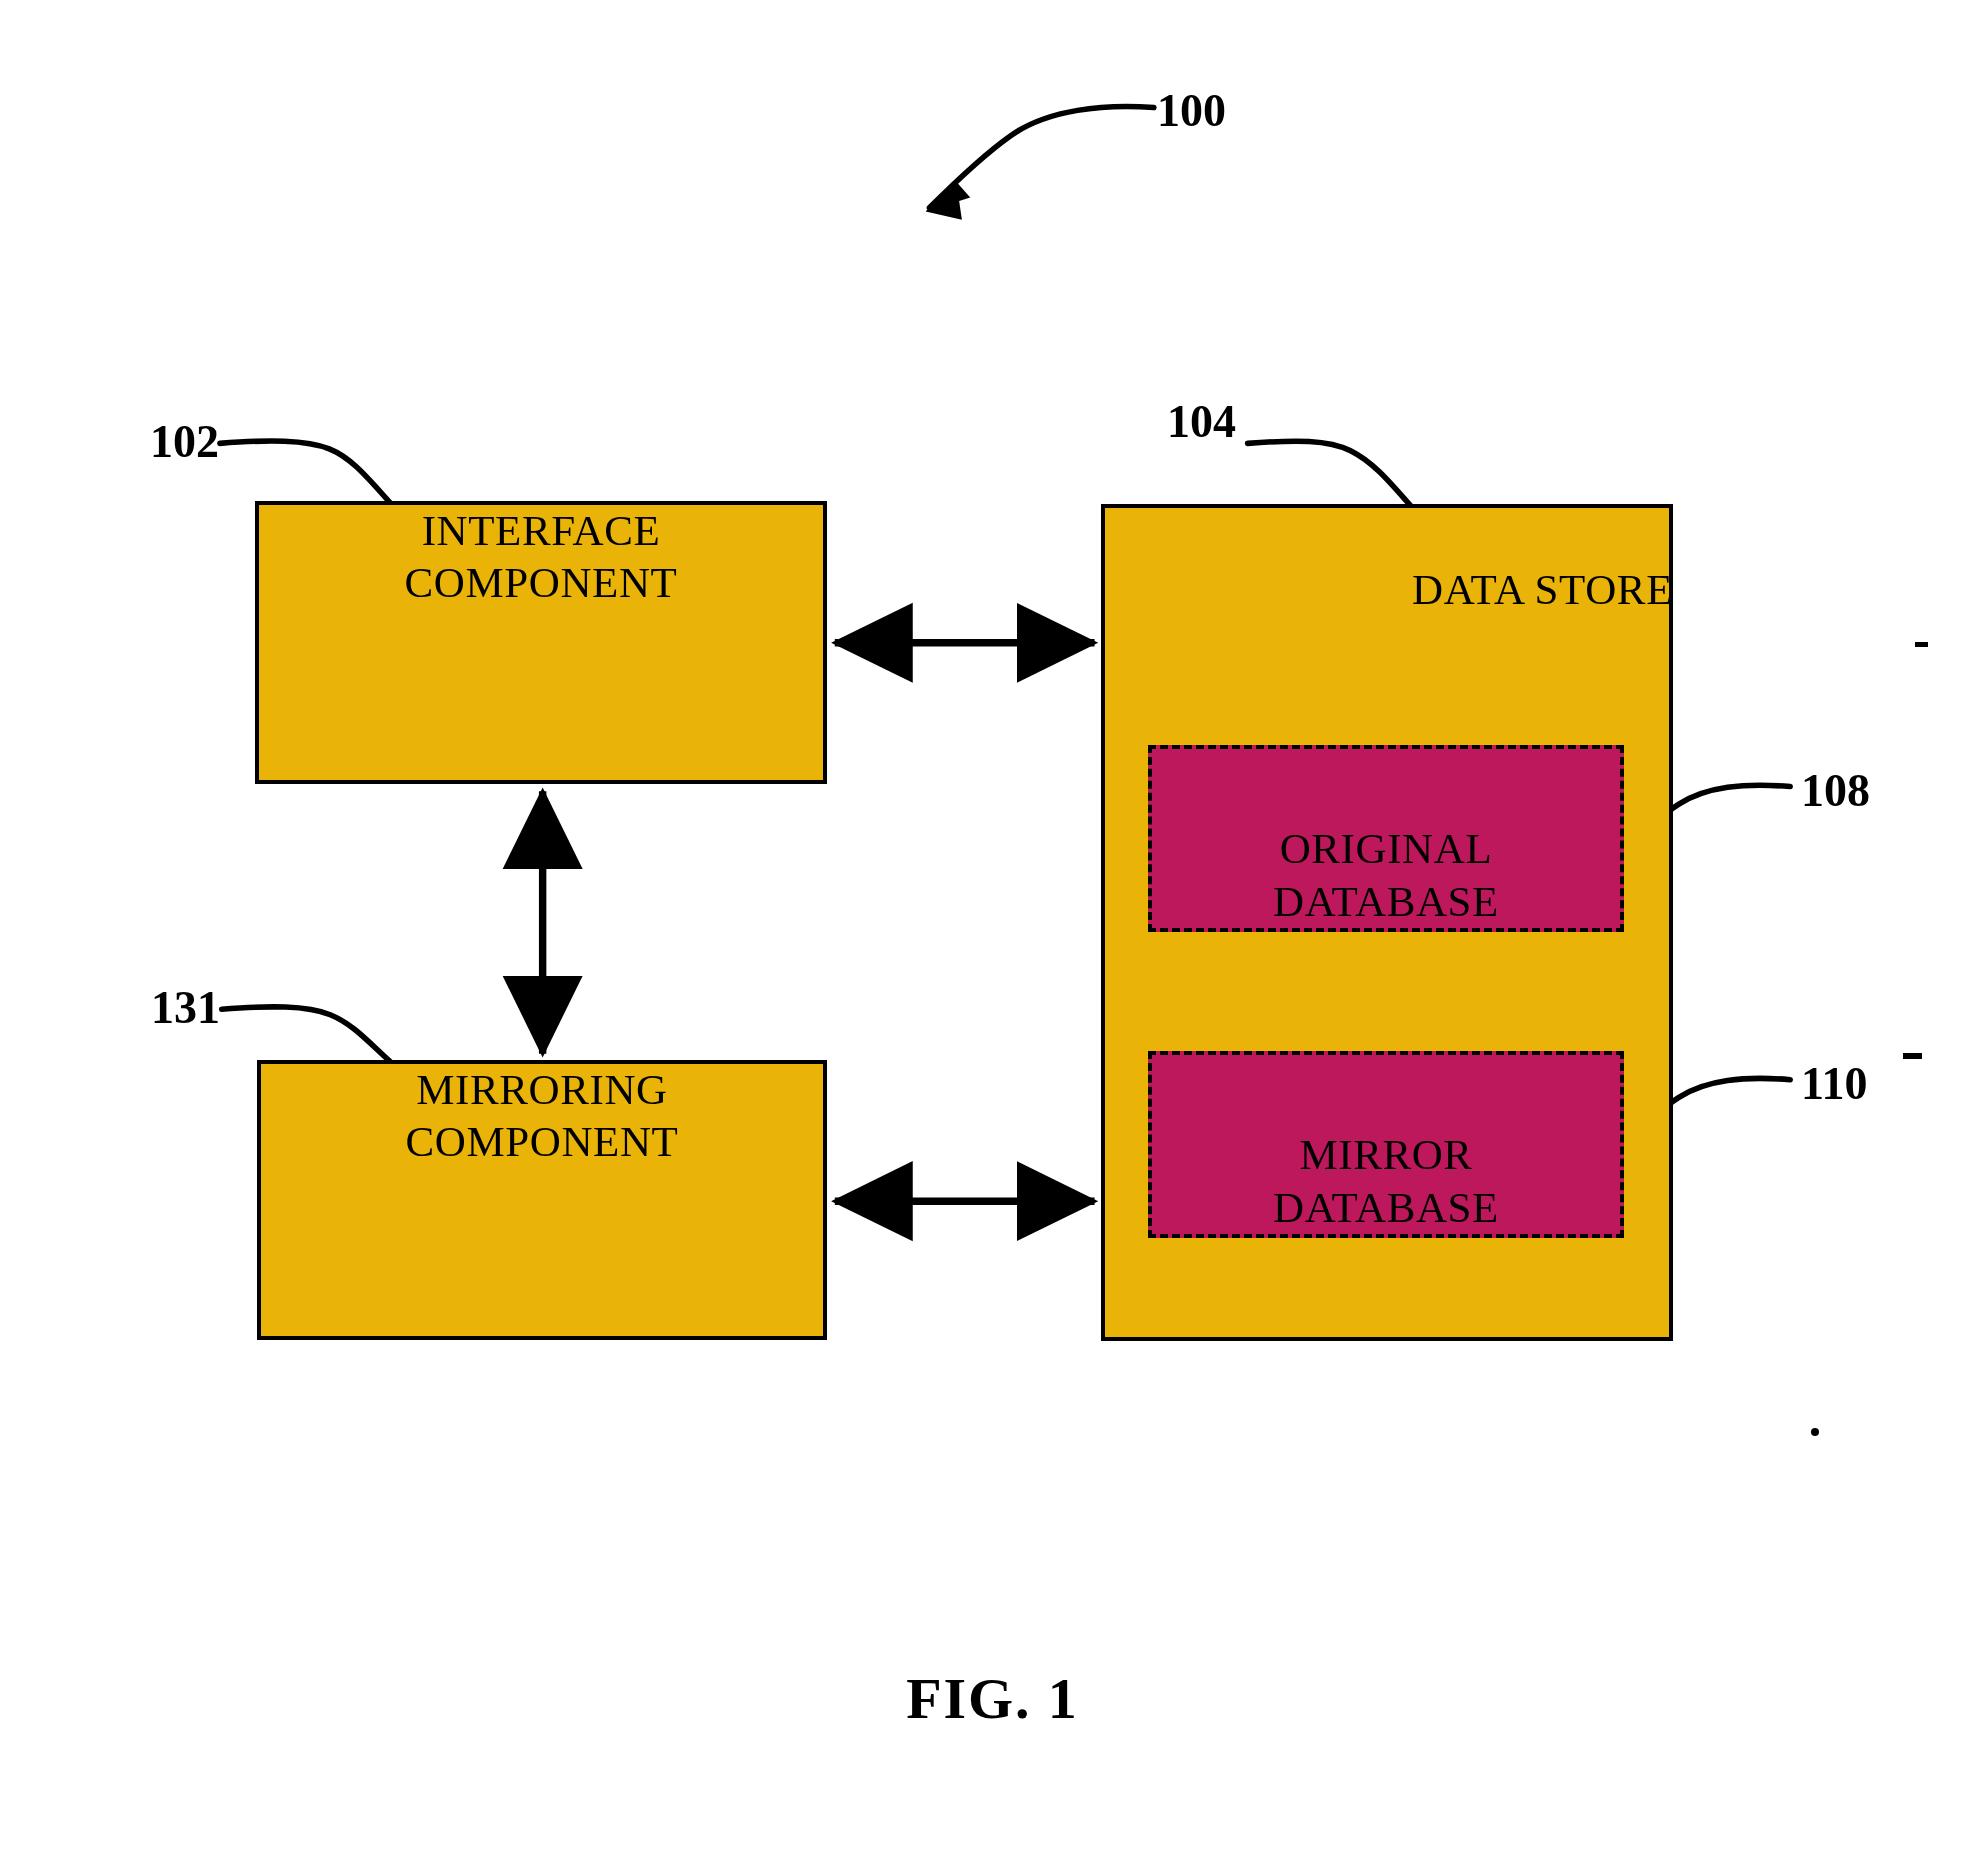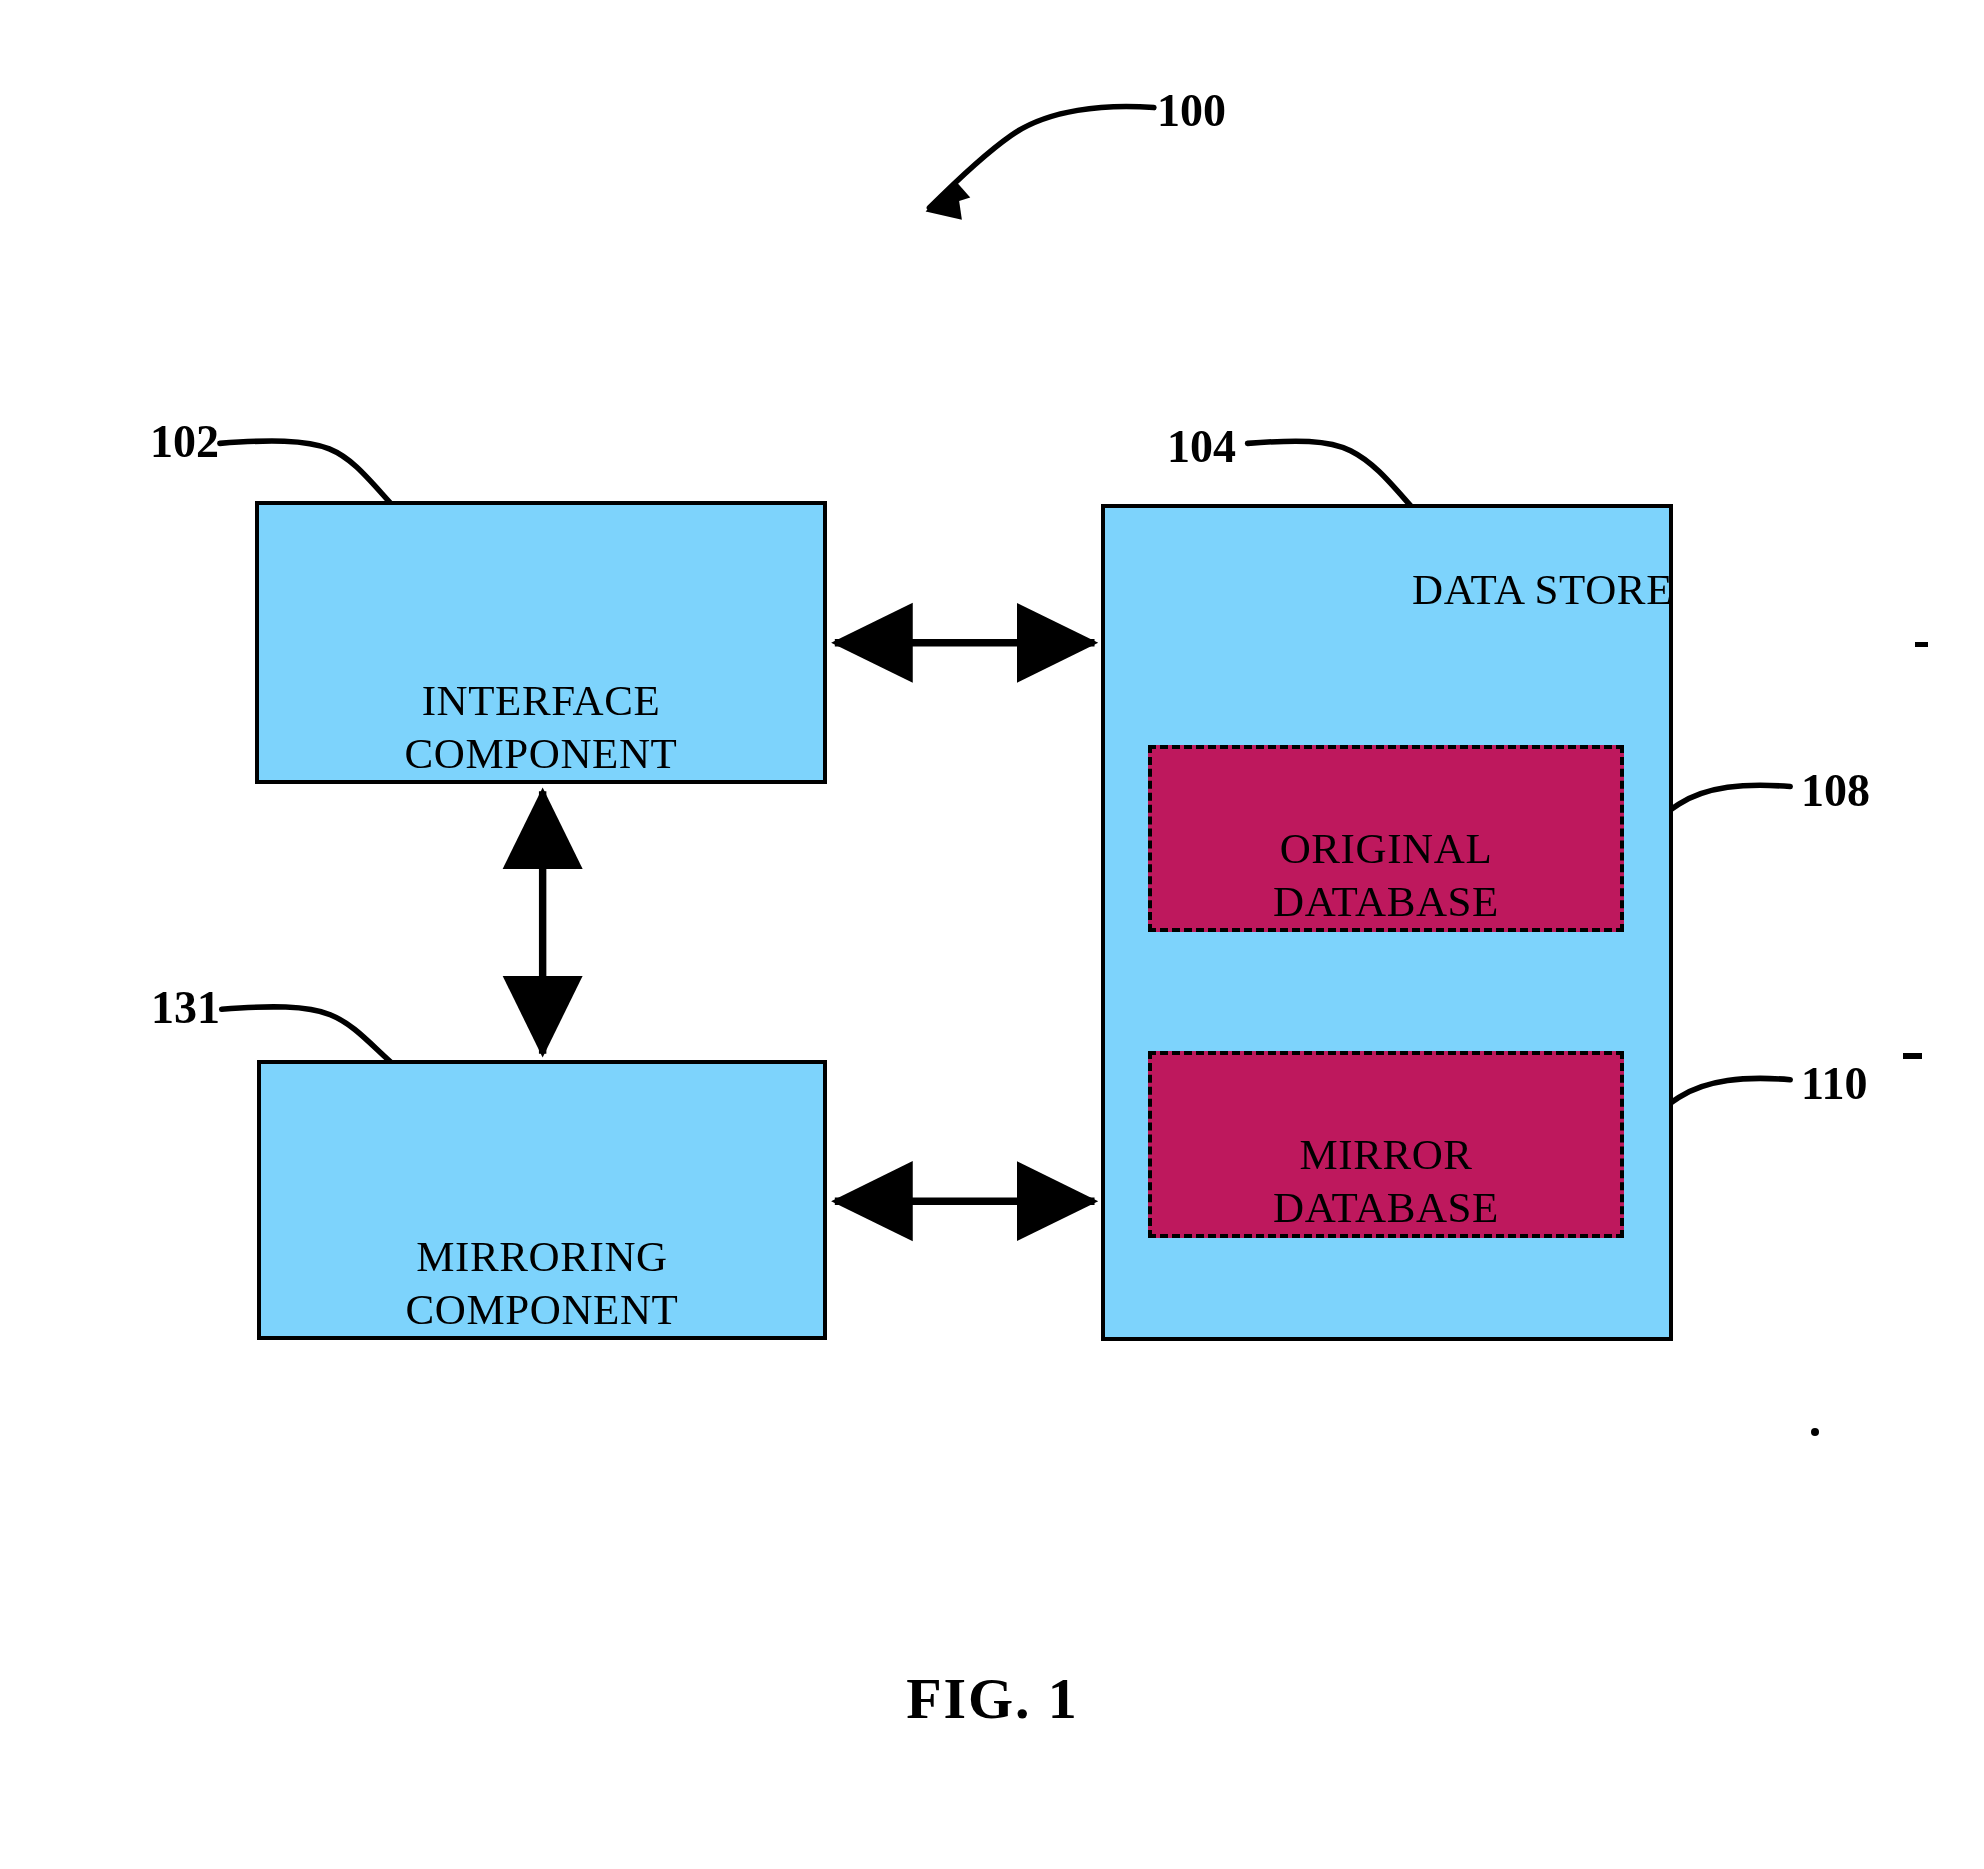--- a/index.html
+++ b/index.html
@@ -26,23 +26,23 @@
     left: 0;
     top: 0;
     width: 1985px;
     height: 1869px;
     pointer-events: none;
   }
   .node-box {
     position: absolute;
     box-sizing: border-box;
     border: 4.6px solid #000;
-    background: #7dd3fc;
+    background: #eab308;
     display: flex;
-    align-items: flex-end;
+    align-items: flex-start;
     justify-content: center;
   }
   .node-label {
     font-family: "Liberation Serif", serif;
     font-size: 43px;
     line-height: 1.22;
     text-align: center;
     letter-spacing: 0.6px;
     white-space: pre-line;
     color: #000;
@@ -100,21 +100,21 @@
     height: 187px;
   }
   #mirror-database-box {
     left: 1148px;
     top: 1051px;
     width: 476px;
     height: 187px;
   }
   #ref-100 { left: 1157px; top: 88px; }
   #ref-102 { left: 150px; top: 419px; }
-  #ref-104 { left: 1167px; top: 424px; }
+  #ref-104 { left: 1167px; top: 399px; }
   #ref-106 { left: 151px; top: 985px; }
   #ref-108 { left: 1801px; top: 768px; }
   #ref-110 { left: 1801px; top: 1061px; }
   #fig-caption {
     position: absolute;
     left: 0;
     top: 1665px;
     width: 1985px;
     text-align: center;
     font-family: "Liberation Serif", serif;

